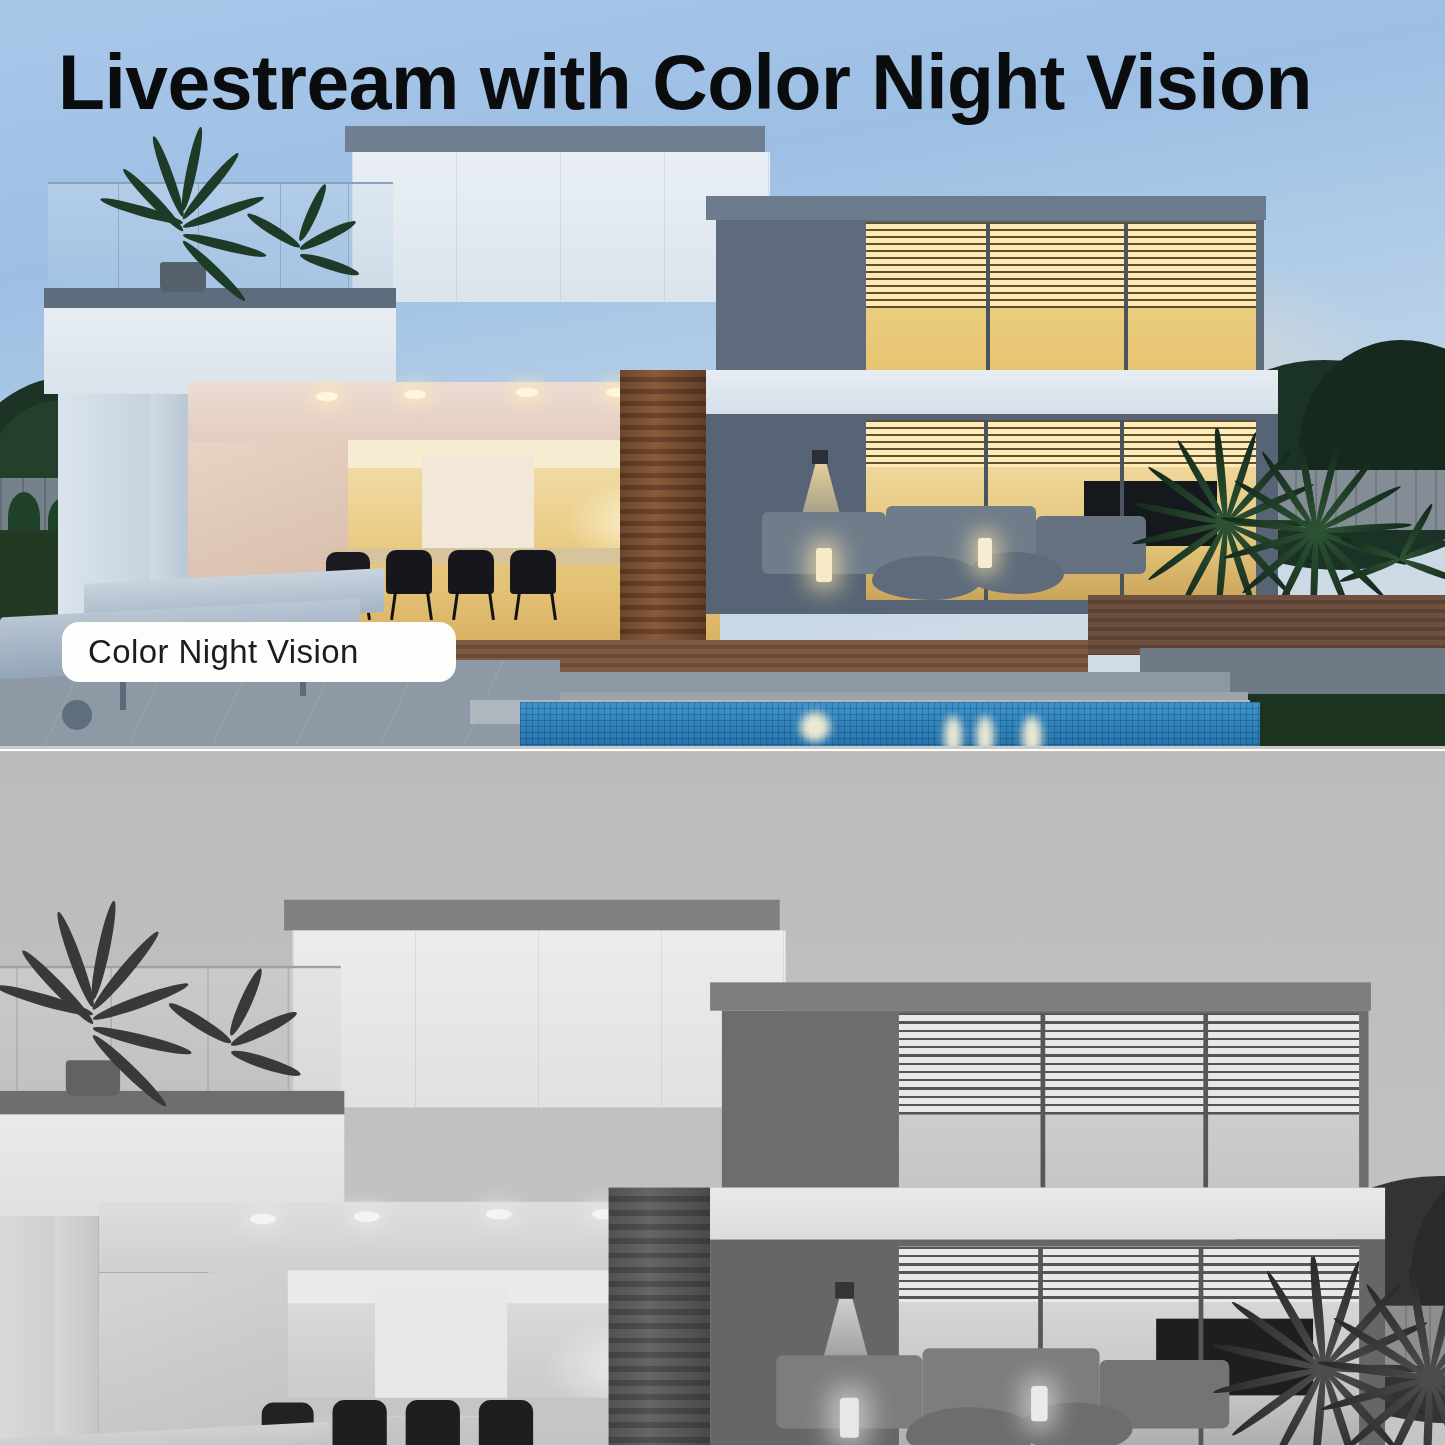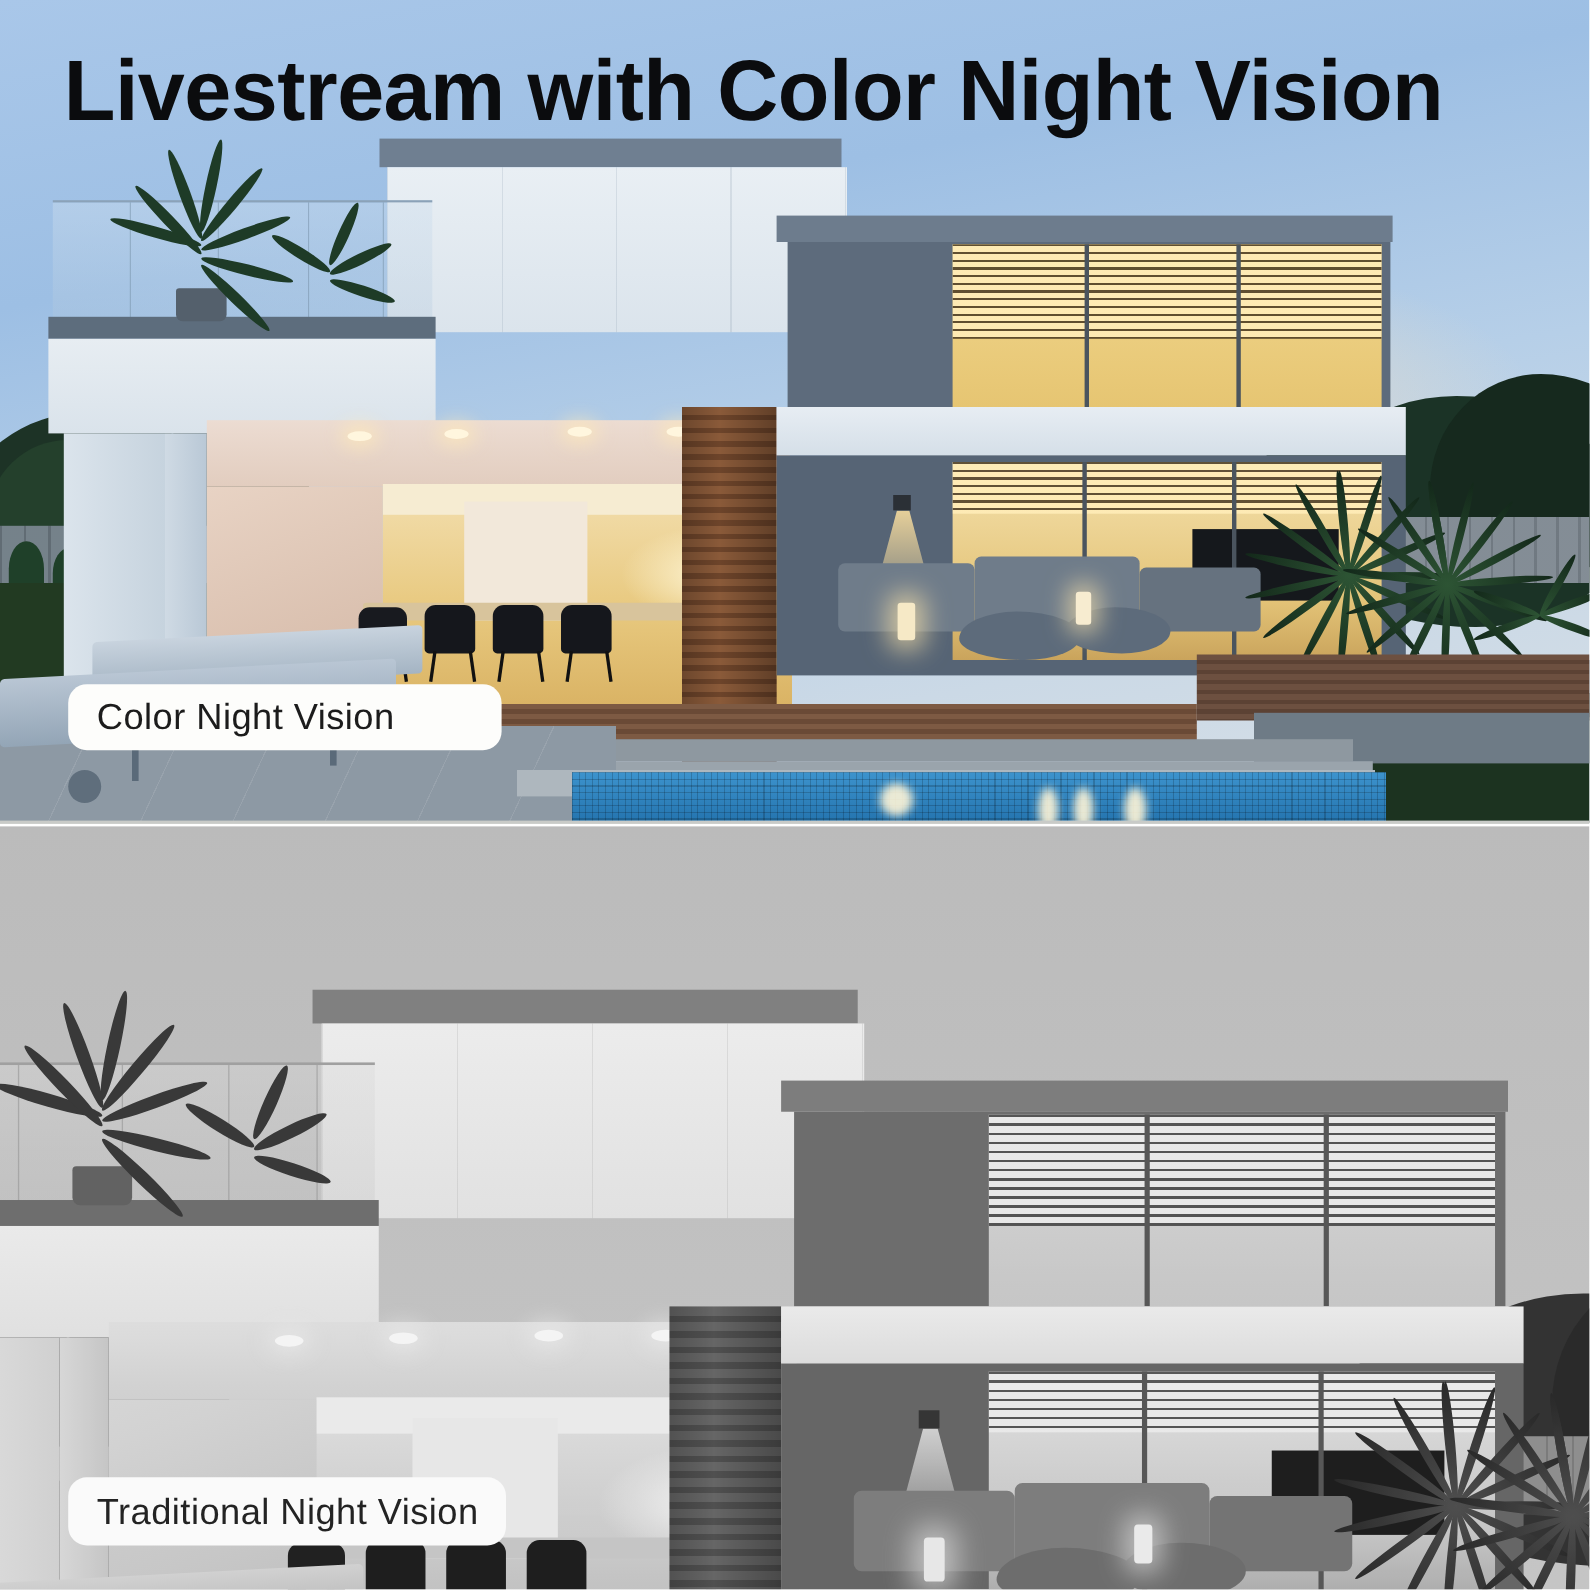--- a/index.html
+++ b/index.html
@@ -517,22 +517,19 @@
       <div class="yucca" style="left:1400px;top:556px;">
         
         
         
       </div>
 
       <div class="lounger2"></div>
 
     </div>
 
-    <div class="pill" style="left:62px;top:595px;width:398px;height:62px;filter:grayscale(0);">
-      <span>Traditional Night Vision</span>
-    </div>
   </div>
 
   <div class="seam"></div>
 
   <h1 class="title">Livestream with Color Night Vision</h1>
 
 </div>
 
 </body></html>

